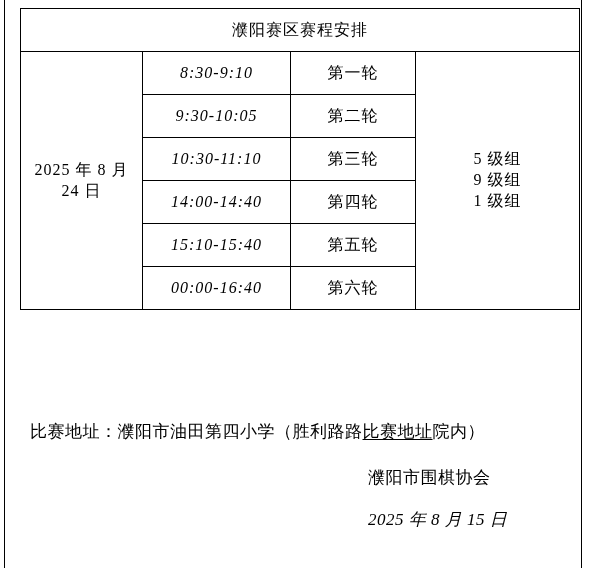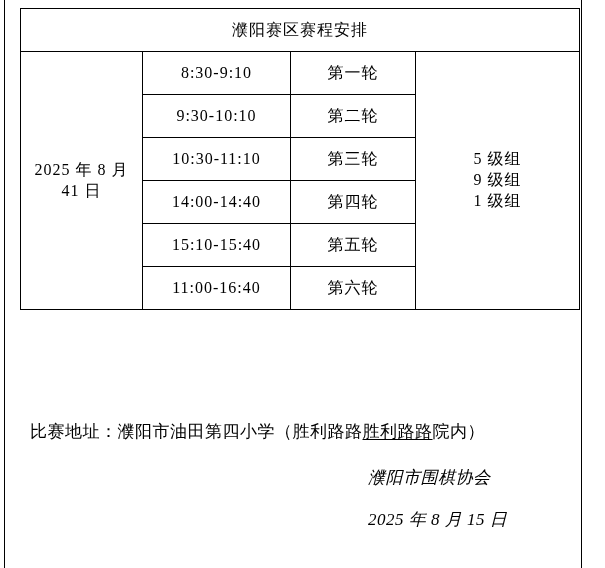--- a/index.html
+++ b/index.html
@@ -60,20 +60,21 @@
     font-size: 16px;
     text-align: left;
     padding-left: 12px;
     line-height: 1.9;
     letter-spacing: 0.5px;
     margin-left: 9px;
   }
   td.timecell {
     font-size: 16px;
     letter-spacing: 0.5px;
+    font-style: italic;
   }
   td.roundcell {
     font-size: 16px;
     letter-spacing: 1px;
     font-family: Liberation Serif, serif;
   }
   td.groupcell {
     text-align: left;
     padding-left: 14px;
     font-size: 16px;
@@ -98,21 +99,20 @@
   }
   .line-address {
     position: absolute;
     left: 30px;
     top: 0;
   }
   .line-org {
     position: absolute;
     left: 368px;
     top: 46px;
-    font-style: italic;
   }
   .line-date {
     position: absolute;
     left: 368px;
     top: 88px;
     font-style: italic;
   }
   .underline {
     text-decoration: underline;
     text-underline-offset: 2px;
@@ -133,54 +133,54 @@
       <col class="col-round">
       <col class="col-group">
     </colgroup>
     <tbody>
       <tr>
         <td class="title" colspan="4">濮阳赛区赛程安排</td>
       </tr>
       <tr>
         <td class="datecell" rowspan="6">
           <span>2025 年 8 月</span><br>
-          <span>41 日</span>
+          <span>24 日</span>
         </td>
         <td class="timecell">8:30-9:10</td>
         <td class="roundcell">第一轮</td>
         <td class="groupcell" rowspan="6">
           <span>5 级组</span><br>
           <span>9 级组</span><br>
           <span>1 级组</span>
         </td>
       </tr>
       <tr>
-        <td class="timecell">9:30-10:10</td>
+        <td class="timecell">9:30-10:05</td>
         <td class="roundcell">第二轮</td>
       </tr>
       <tr>
         <td class="timecell">10:30-11:10</td>
         <td class="roundcell">第三轮</td>
       </tr>
       <tr>
         <td class="timecell">14:00-14:40</td>
         <td class="roundcell">第四轮</td>
       </tr>
       <tr>
         <td class="timecell">15:10-15:40</td>
         <td class="roundcell">第五轮</td>
       </tr>
       <tr>
-        <td class="timecell">11:00-16:40</td>
+        <td class="timecell">00:00-16:40</td>
         <td class="roundcell">第六轮</td>
       </tr>
     </tbody>
   </table>
 
   <div class="footer">
     <div class="footer-line line-address">
-      <span>比赛地址：濮阳市油田第四小学（胜利路路</span><span class="underline">胜利路路</span><span>院内）</span>
+      <span>比赛地址：濮阳市油田第四小学（胜利路路</span><span class="underline">比赛地址</span><span>院内）</span>
     </div>
     <div class="footer-line line-org">濮阳市围棋协会</div>
     <div class="footer-line line-date">2025 年 8 月 15 日</div>
   </div>
 
 </div>
 
 </body></html>

